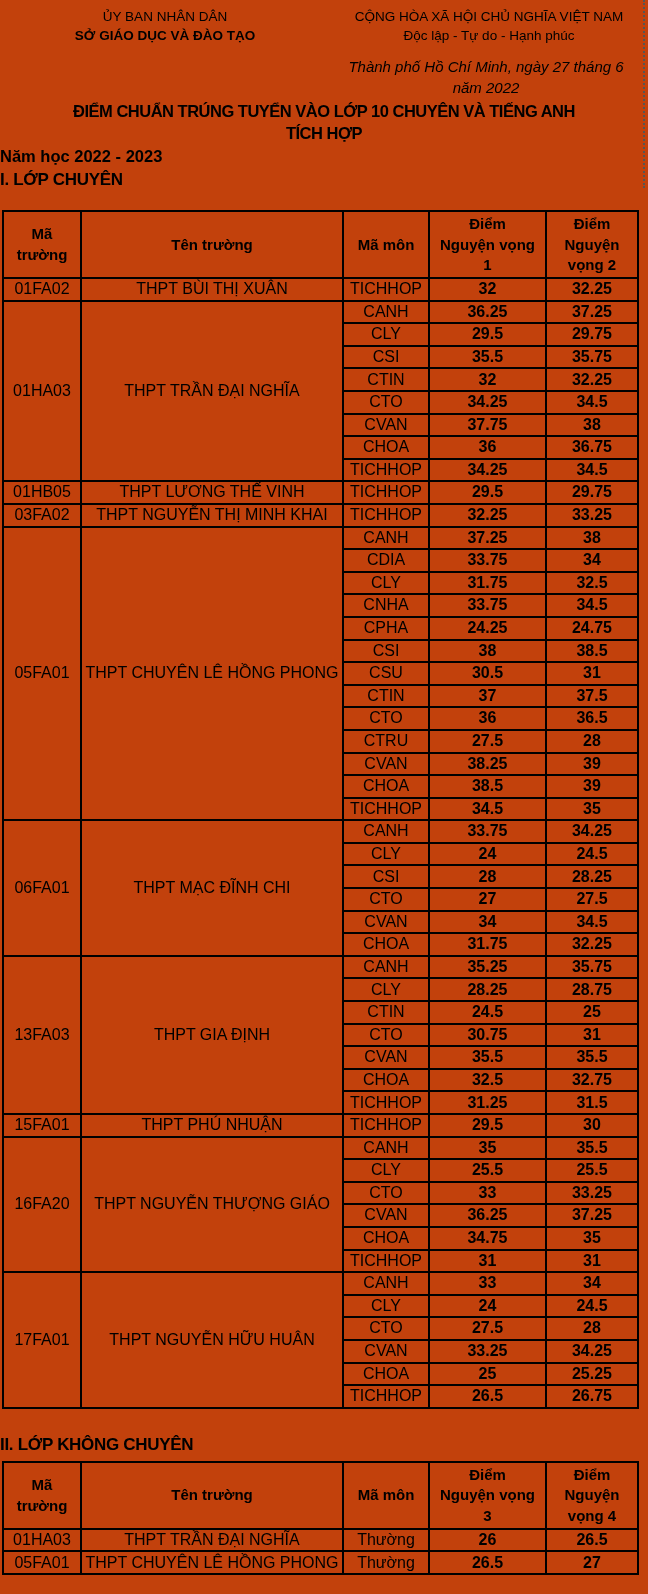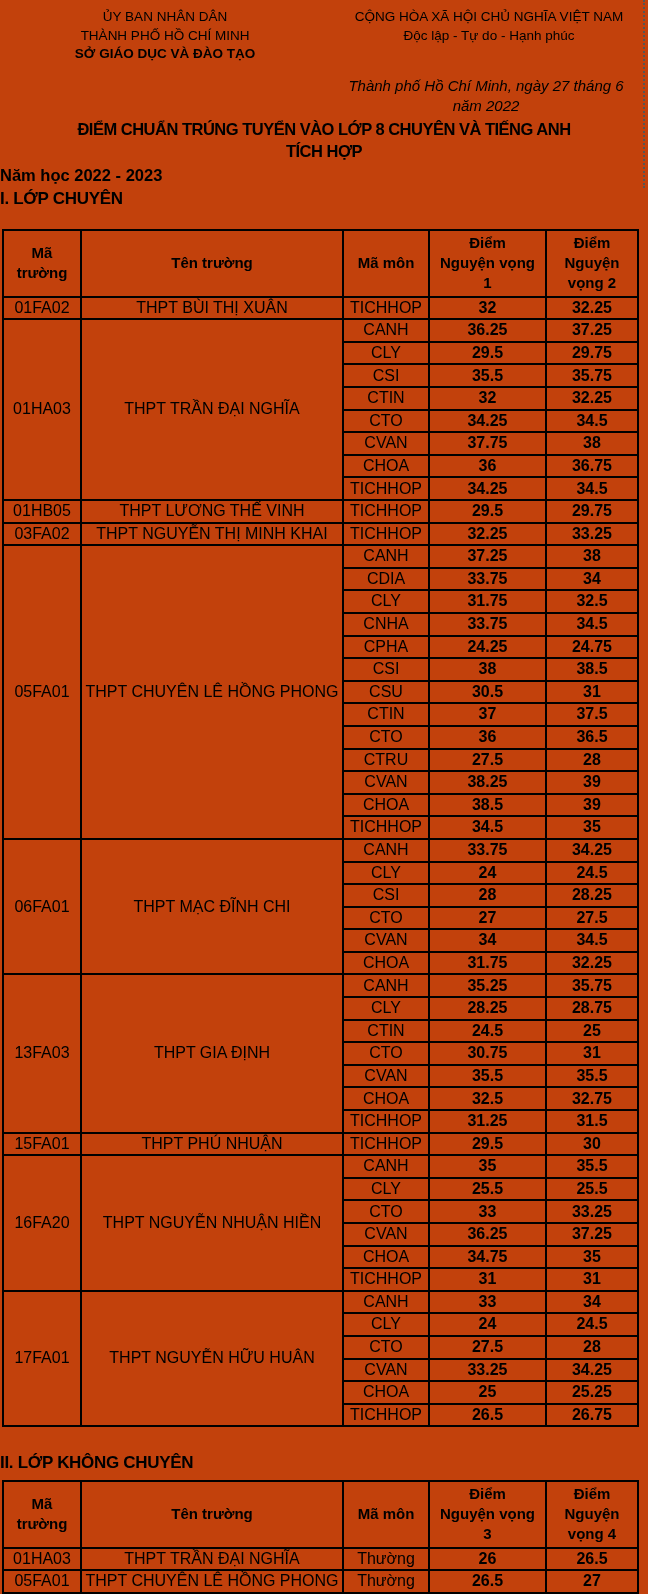--- a/index.html
+++ b/index.html
@@ -101,33 +101,32 @@
   }
 </style>
 </head>
 <body>
 
 <div class="page">
 
   <div class="doc-header">
     <div class="hdr-left">
       <div>ỦY BAN NHÂN DÂN</div>
-      <div>THÀNH PHỐ HỒ CHÍ MINH</div>
       <div class="bold">SỞ GIÁO DỤC VÀ ĐÀO TẠO</div>
     </div>
     <div class="hdr-right">
       <div>CỘNG HÒA XÃ HỘI CHỦ NGHĨA VIỆT NAM</div>
       <div>Độc lập - Tự do - Hạnh phúc</div>
     </div>
   </div>
 
   <div class="date-line">Thành phố Hồ Chí Minh, ngày 27 tháng 6
 năm 2022</div>
 
-  <div class="doc-title">ĐIỂM CHUẨN TRÚNG TUYỂN VÀO LỚP 8 CHUYÊN VÀ TIẾNG ANH
+  <div class="doc-title">ĐIỂM CHUẨN TRÚNG TUYỂN VÀO LỚP 10 CHUYÊN VÀ TIẾNG ANH
 TÍCH HỢP</div>
   <div class="school-year">Năm học 2022 - 2023</div>
 
   <div id="sections">
       <div class="section-heading" style="margin-top: 3px;">I. LỚP CHUYÊN</div>
       <table class="scores" style="margin-top: 20px;">
         <colgroup>
           <col style="width: 78px;">
           <col style="width: 262px;">
           <col style="width: 86px;">
@@ -350,21 +349,21 @@
           </tr>
           <tr>
             <td class="code" rowspan="1">15FA01</td>
             <td class="name" rowspan="1">THPT PHÚ NHUẬN</td>
             <td class="subject">TICHHOP</td>
             <td class="score">29.5</td>
             <td class="score">30</td>
           </tr>
           <tr>
             <td class="code" rowspan="6">16FA20</td>
-            <td class="name" rowspan="6">THPT NGUYỄN NHUẬN HIỀN</td>
+            <td class="name" rowspan="6">THPT NGUYỄN THƯỢNG GIÁO</td>
             <td class="subject">CANH</td>
             <td class="score">35</td>
             <td class="score">35.5</td>
           </tr>
           <tr>
             <td class="subject">CLY</td>
             <td class="score">25.5</td>
             <td class="score">25.5</td>
           </tr>
           <tr>

